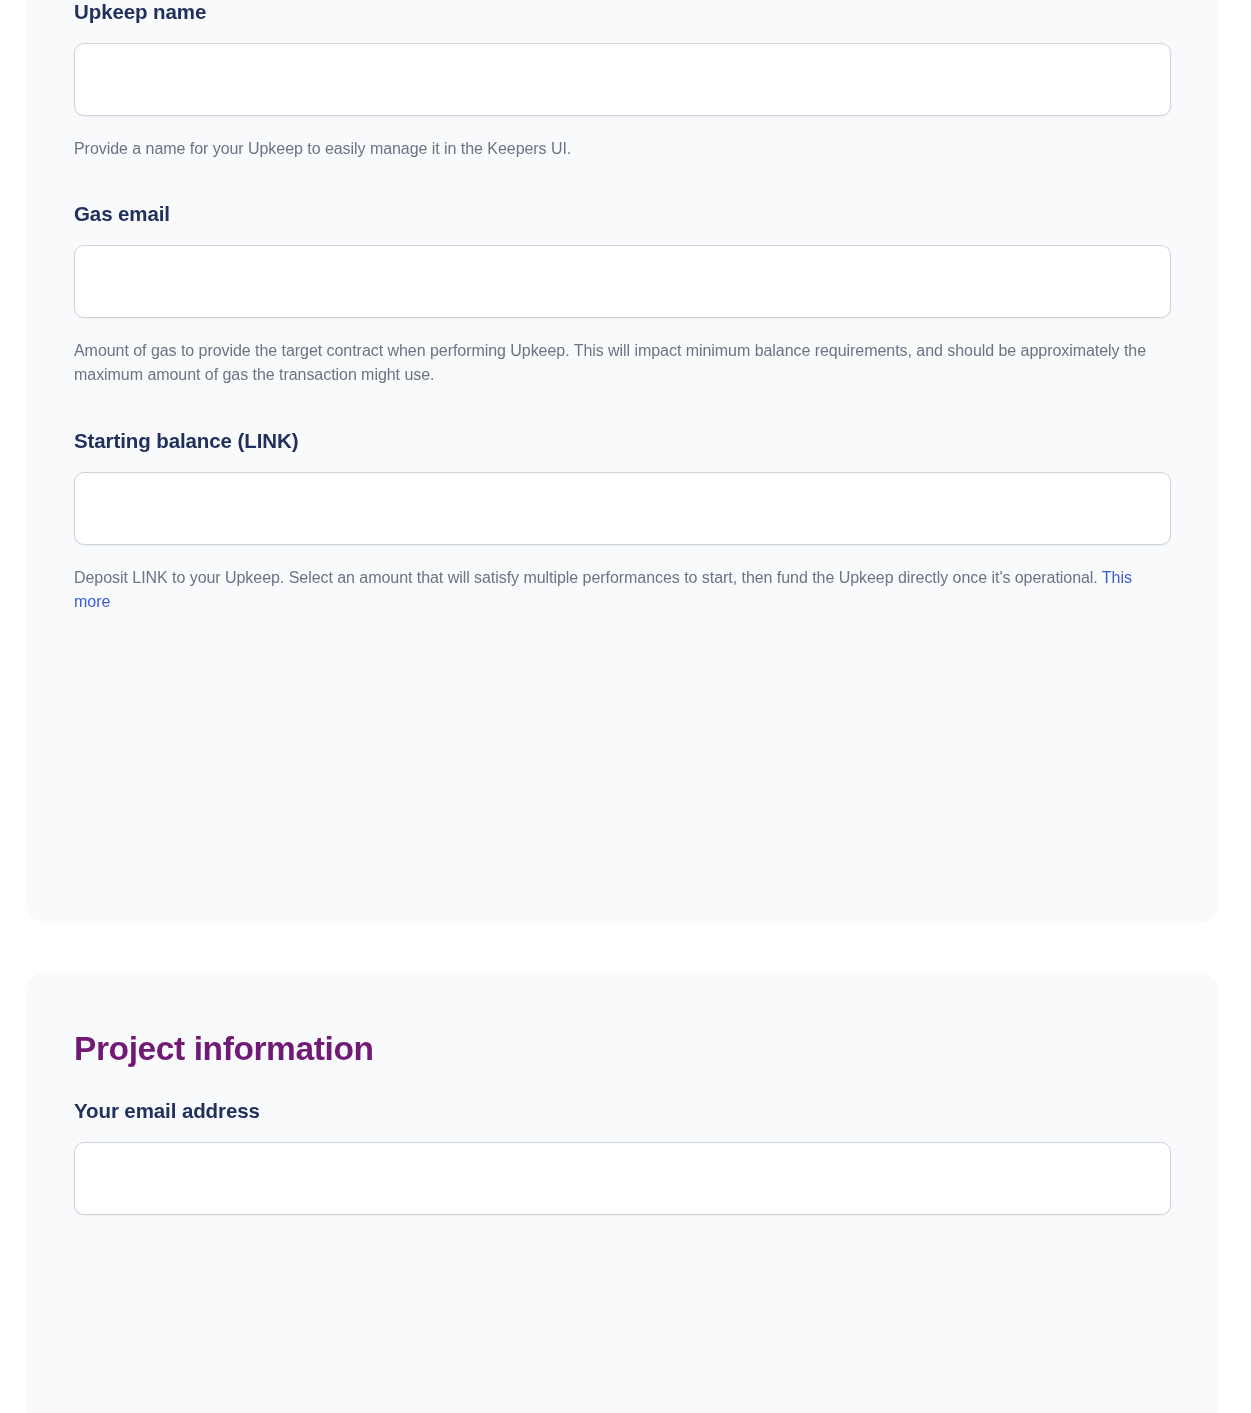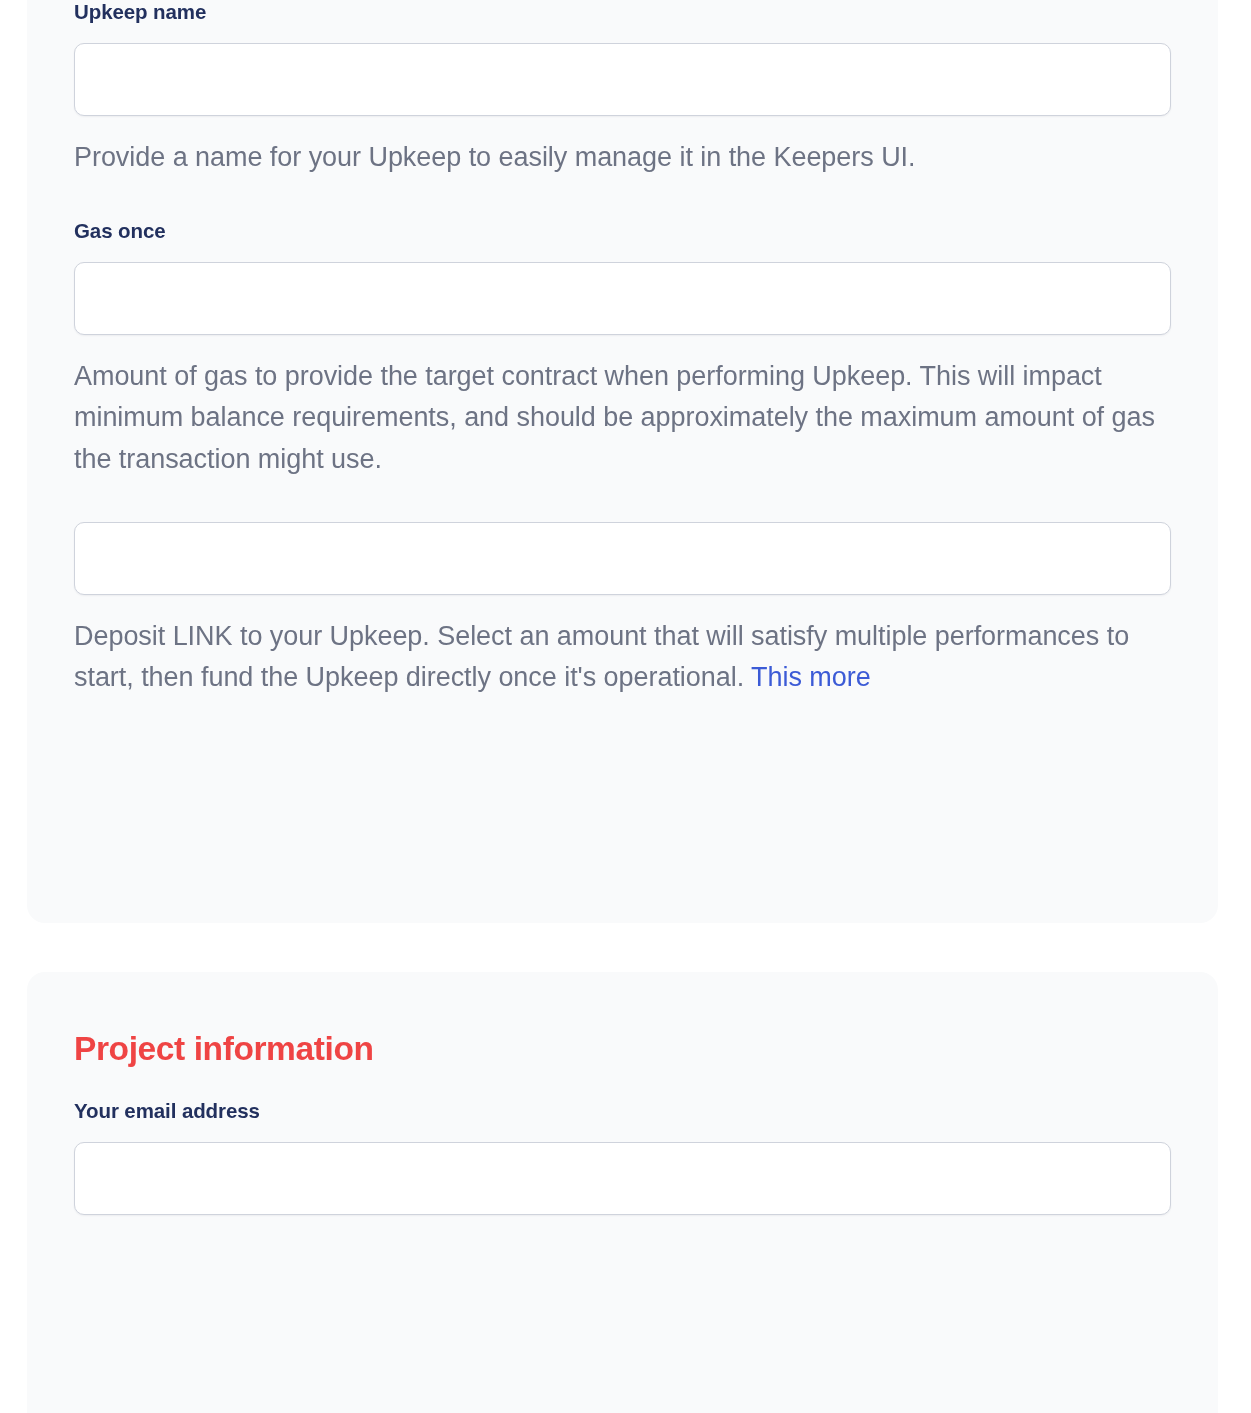--- a/index.html
+++ b/index.html
@@ -64,67 +64,68 @@
     font-family: "Liberation Sans", sans-serif;
     font-size: 19px;
     color: #22305e;
     outline: none;
     box-shadow: 0 1px 2px rgba(26, 35, 70, 0.06);
   }
   .text-input::placeholder { color: #aeb4c2; }
 
   .help-text {
     margin-top: 21px;
-    font-size: 27px;
+    font-size: 16px;
     line-height: 1.54;
     color: #6d7384;
     max-width: 1100px;
     letter-spacing: -0.05px;
   }
 
   .help-link {
     color: #3c5bd6;
     text-decoration: none;
   }
 
   
   .field + .field { margin-top: 41px; }
 
   
   .section-heading {
     font-size: 33.5px;
     font-weight: 700;
     letter-spacing: -0.4px;
-    color: #ef4444;
+    color: #701a75;
     line-height: 1.2;
     padding-top: 57px;
   }
 
   #card-project .field { margin-top: 30px; }
 </style>
 </head>
 <body>
 
 <div class="page">
 
   <section class="card" id="card-upkeep">
 
     <div class="field">
       <label class="field-label">Upkeep name</label>
       <input class="text-input" type="text" placeholder="" style="">
       <p class="help-text">Provide a name for your Upkeep to easily manage it in the Keepers UI.</p>
     </div>
 
     <div class="field">
-      <label class="field-label">Gas once</label>
+      <label class="field-label">Gas email</label>
       <input class="text-input" type="text" placeholder="" style="">
       <p class="help-text">Amount of gas to provide the target contract when performing Upkeep. This will impact minimum balance requirements, and should be approximately the maximum amount of gas the transaction might use.</p>
     </div>
 
     <div class="field">
+      <label class="field-label">Starting balance (LINK)</label>
       <input class="text-input" type="text" placeholder="" style="">
       <p class="help-text"><span>Deposit LINK to your Upkeep. Select an amount that will satisfy multiple performances to start, then fund the Upkeep directly once it's operational.</span> <a class="help-link" href="#">This more</a></p>
     </div>
 
   </section>
 
   <section class="card" id="card-project">
 
     <h2 class="section-heading">Project information</h2>
 

